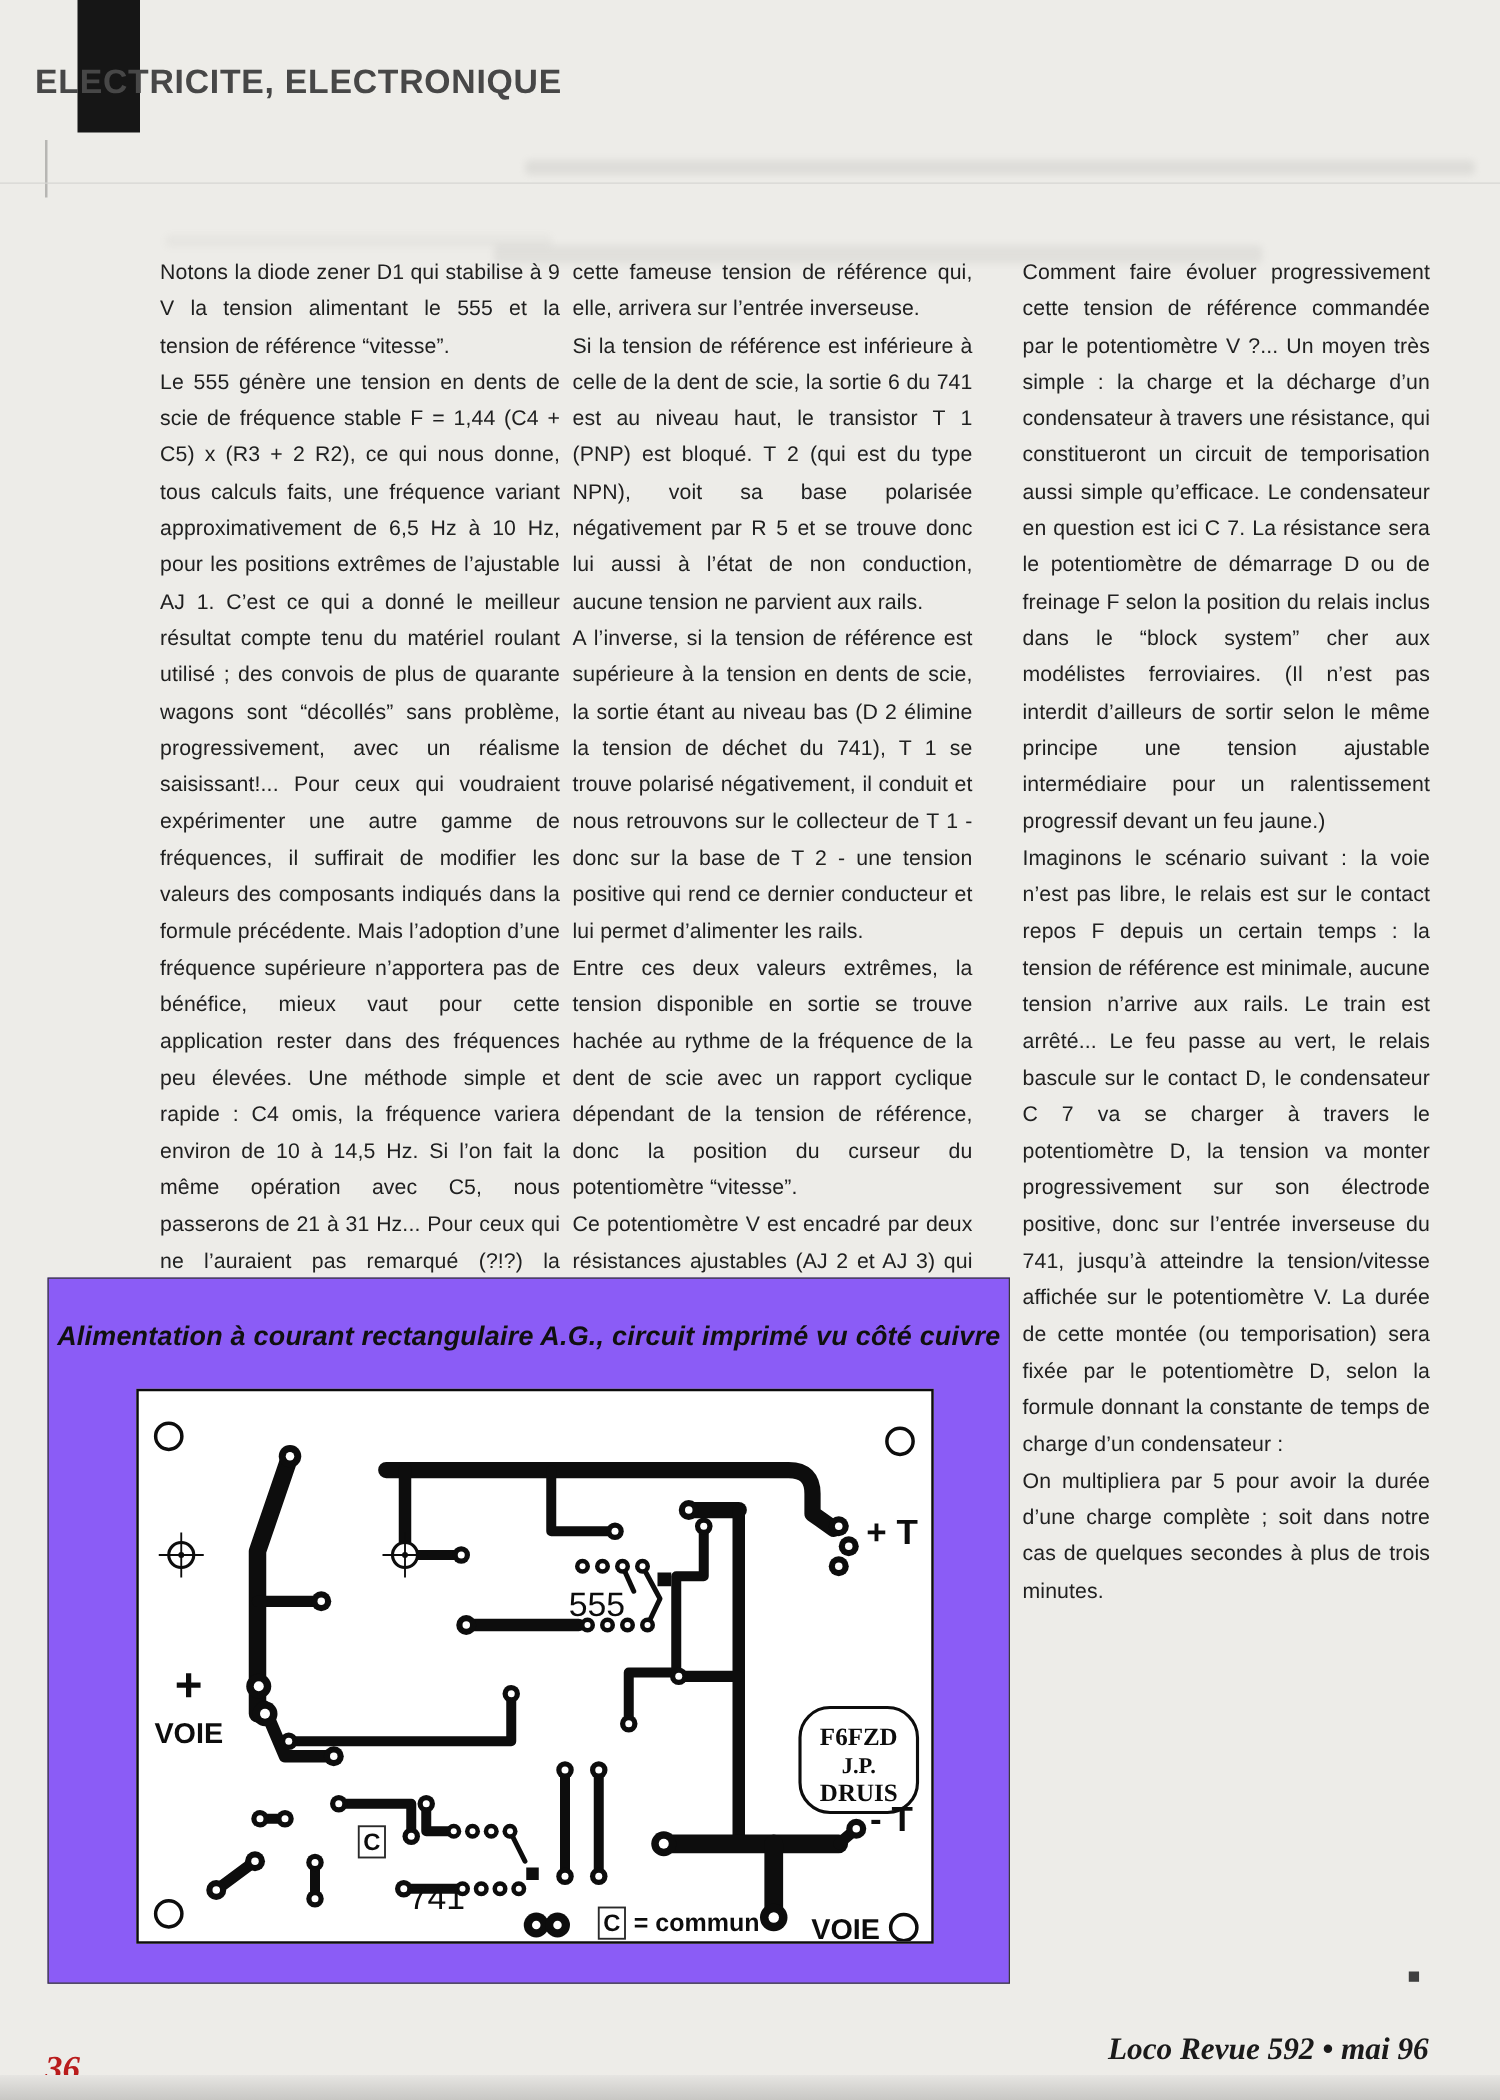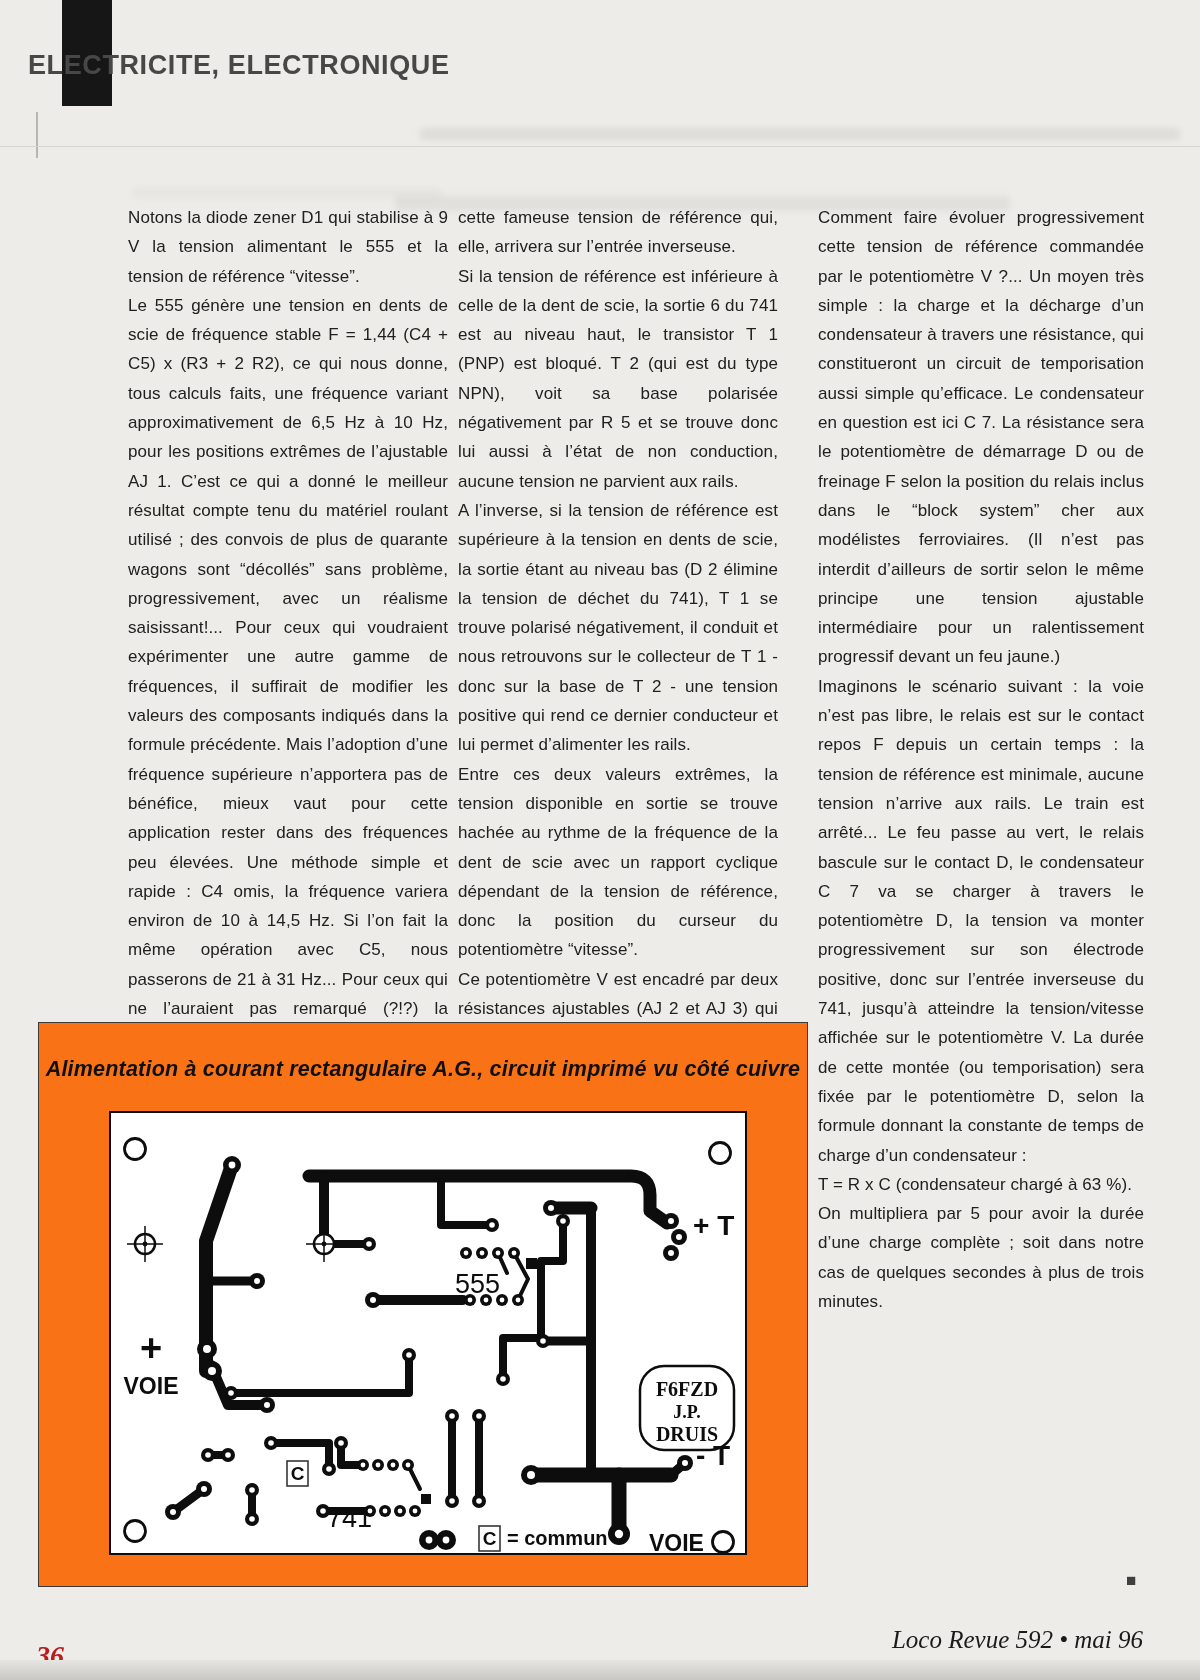--- a/index.html
+++ b/index.html
@@ -28,33 +28,33 @@
   .col{position:absolute;top:203px;text-align:justify;
     font-size:17px;line-height:29.3px;letter-spacing:.1px;color:#202020;
     hyphens:auto;-webkit-hyphens:auto;}
   .col p{margin:0;}
   .col-1{left:128px;width:320px;}
   .col-2{left:458px;width:320px;}
   .col-3{left:818px;width:326px;}
   .end-marker{left:1126px;top:1572px;font-size:17px;color:#3f3f3f;line-height:17px;}
   
   .figure{left:38px;top:1022px;width:770px;height:565px;
-    background:#f97316;border:1.5px solid #3a3a3a;box-sizing:border-box;}
+    background:#8b5cf6;border:1.5px solid #3a3a3a;box-sizing:border-box;}
   .fig-caption{position:absolute;left:0;top:34px;width:100%;text-align:center;
     font-size:21.5px;font-weight:bold;font-style:italic;color:#101010;letter-spacing:.2px;}
   .pcb-frame{position:absolute;left:70px;top:88px;width:634px;height:440px;
     background:#ffffff;border:2.5px solid #0d0d0d;}
   .pcb-frame svg{display:block;}
   
   .folio{left:36px;top:1640px;font-family:"Liberation Serif","DejaVu Serif",serif;
     font-style:italic;font-weight:bold;font-size:28px;color:#b91c1c;}
   .folio-rule{left:0;top:1671px;width:130px;height:2px;background:#4a4a4a;}
   .footer-right{left:743px;top:1626px;width:400px;text-align:right;
     font-family:"Liberation Serif","DejaVu Serif",serif;font-style:italic;
-    font-weight:normal;font-size:25px;color:#1a1a1a;}
+    font-weight:bold;font-size:25px;color:#1a1a1a;}
   .bottom-shade{left:0;top:1660px;width:1200px;height:20px;
     background:linear-gradient(#e6e5e2,#c8c7c4);}
 </style>
 </head>
 <body>
 
 <div class="abs header-bar"></div>
 <div class="abs header-title">ELECTRICITE, ELECTRONIQUE</div>
 <div class="abs tick"></div>
 <div class="abs rule-top"></div>
@@ -70,21 +70,20 @@
 <div class="col col-2">
     <p>cette fameuse tension de référence qui, elle, arrivera sur l’entrée inverseuse.</p>
     <p>Si la tension de référence est inférieure à celle de la dent de scie, la sortie 6 du 741 est au niveau haut, le transistor T 1 (PNP) est bloqué. T 2 (qui est du type NPN), voit sa base polarisée négativement par R 5 et se trouve donc lui aussi à l’état de non conduction, aucune tension ne parvient aux rails.</p>
     <p>A l’inverse, si la tension de référence est supérieure à la tension en dents de scie, la sortie étant au niveau bas (D 2 élimine la tension de déchet du 741), T 1 se trouve polarisé négativement, il conduit et nous retrouvons sur le collecteur de T 1 - donc sur la base de T 2 - une tension positive qui rend ce dernier conducteur et lui permet d’alimenter les rails.</p>
     <p>Entre ces deux valeurs extrêmes, la tension disponible en sortie se trouve hachée au rythme de la fréquence de la dent de scie avec un rapport cyclique dépendant de la tension de référence, donc la position du curseur du potentiomètre “vitesse”.</p>
     <p>Ce potentiomètre V est encadré par deux résistances ajustables (AJ 2 et AJ 3) qui permettent de placer la tension de référence entre 1/3 et 2/3 de la tension d’alimentation (valeurs de l’amplitude de l’oscillation de la dent de scie) et</p>
   </div>
 <div class="col col-3">
     <p>Comment faire évoluer progressivement cette tension de référence commandée par le potentiomètre V ?... Un moyen très simple : la charge et la décharge d’un condensateur à travers une résistance, qui constitueront un circuit de temporisation aussi simple qu’efficace. Le condensateur en question est ici C 7. La résistance sera le potentiomètre de démarrage D ou de freinage F selon la position du relais inclus dans le “block system” cher aux modélistes ferroviaires. (Il n’est pas interdit d’ailleurs de sortir selon le même principe une tension ajustable intermédiaire pour un ralentissement progressif devant un feu jaune.)</p>
     <p>Imaginons le scénario suivant : la voie n’est pas libre, le relais est sur le contact repos F depuis un certain temps : la tension de référence est minimale, aucune tension n’arrive aux rails. Le train est arrêté... Le feu passe au vert, le relais bascule sur le contact D, le condensateur C 7 va se charger à travers le potentiomètre D, la tension va monter progressivement sur son électrode positive, donc sur l’entrée inverseuse du 741, jusqu’à atteindre la tension/vitesse affichée sur le potentiomètre V. La durée de cette montée (ou temporisation) sera fixée par le potentiomètre D, selon la formule donnant la constante de temps de charge d’un condensateur :</p>
-    <p>T = R x C (condensateur chargé à 63 %).</p>
     <p>On multipliera par 5 pour avoir la durée d’une charge complète ; soit dans notre cas de quelques secondes à plus de trois minutes.</p>
   </div>
 <div class="abs end-marker">■</div>
 
 <div class="abs figure">
   <div class="fig-caption">Alimentation à courant rectangulaire A.G., circuit imprimé vu côté cuivre</div>
   <div class="pcb-frame">
     <svg width="634" height="440" viewBox="0 0 634 440" xmlns="http://www.w3.org/2000/svg">
 
       <g stroke="#0d0d0d" fill="none" stroke-linecap="round" stroke-linejoin="round">

